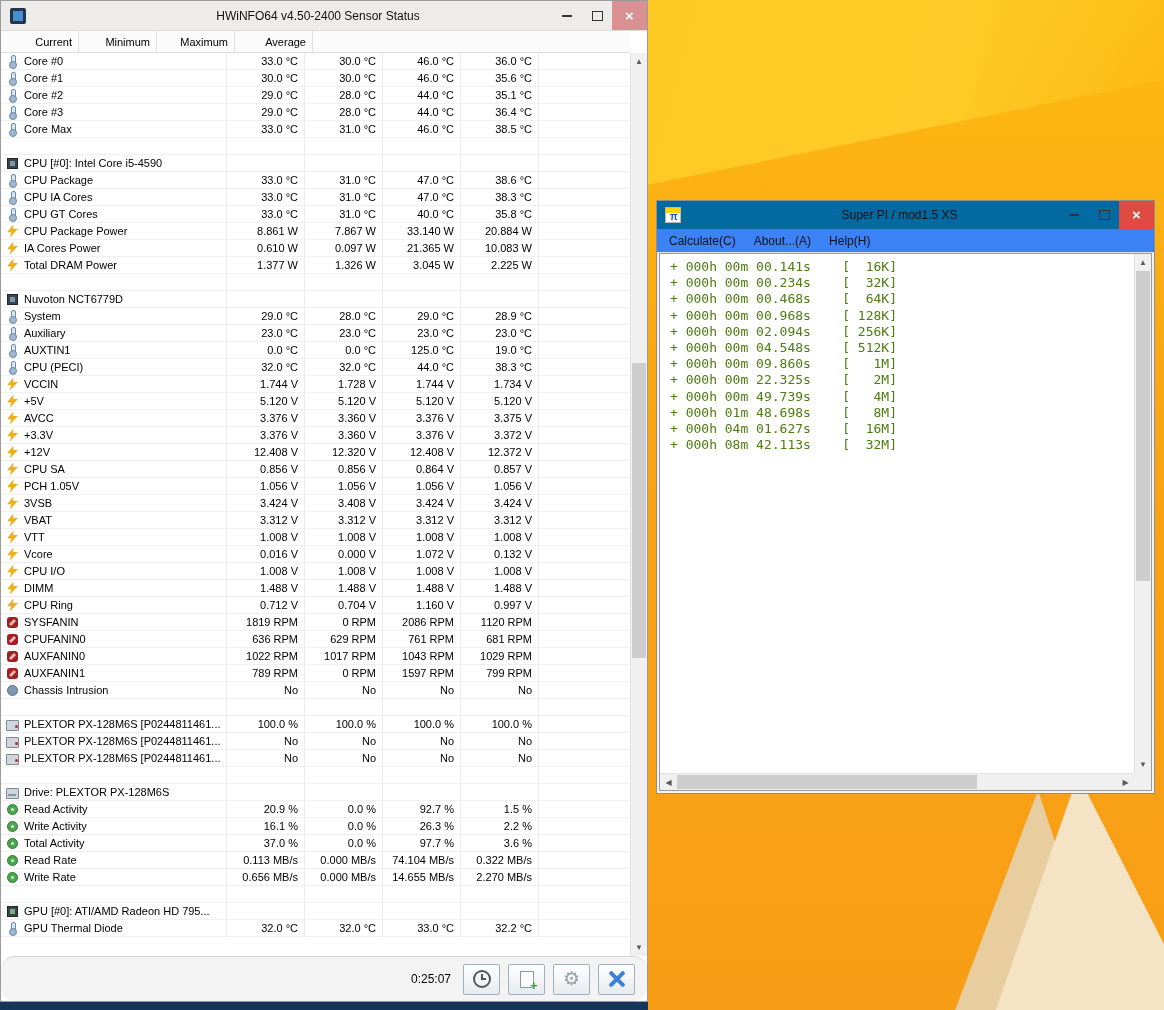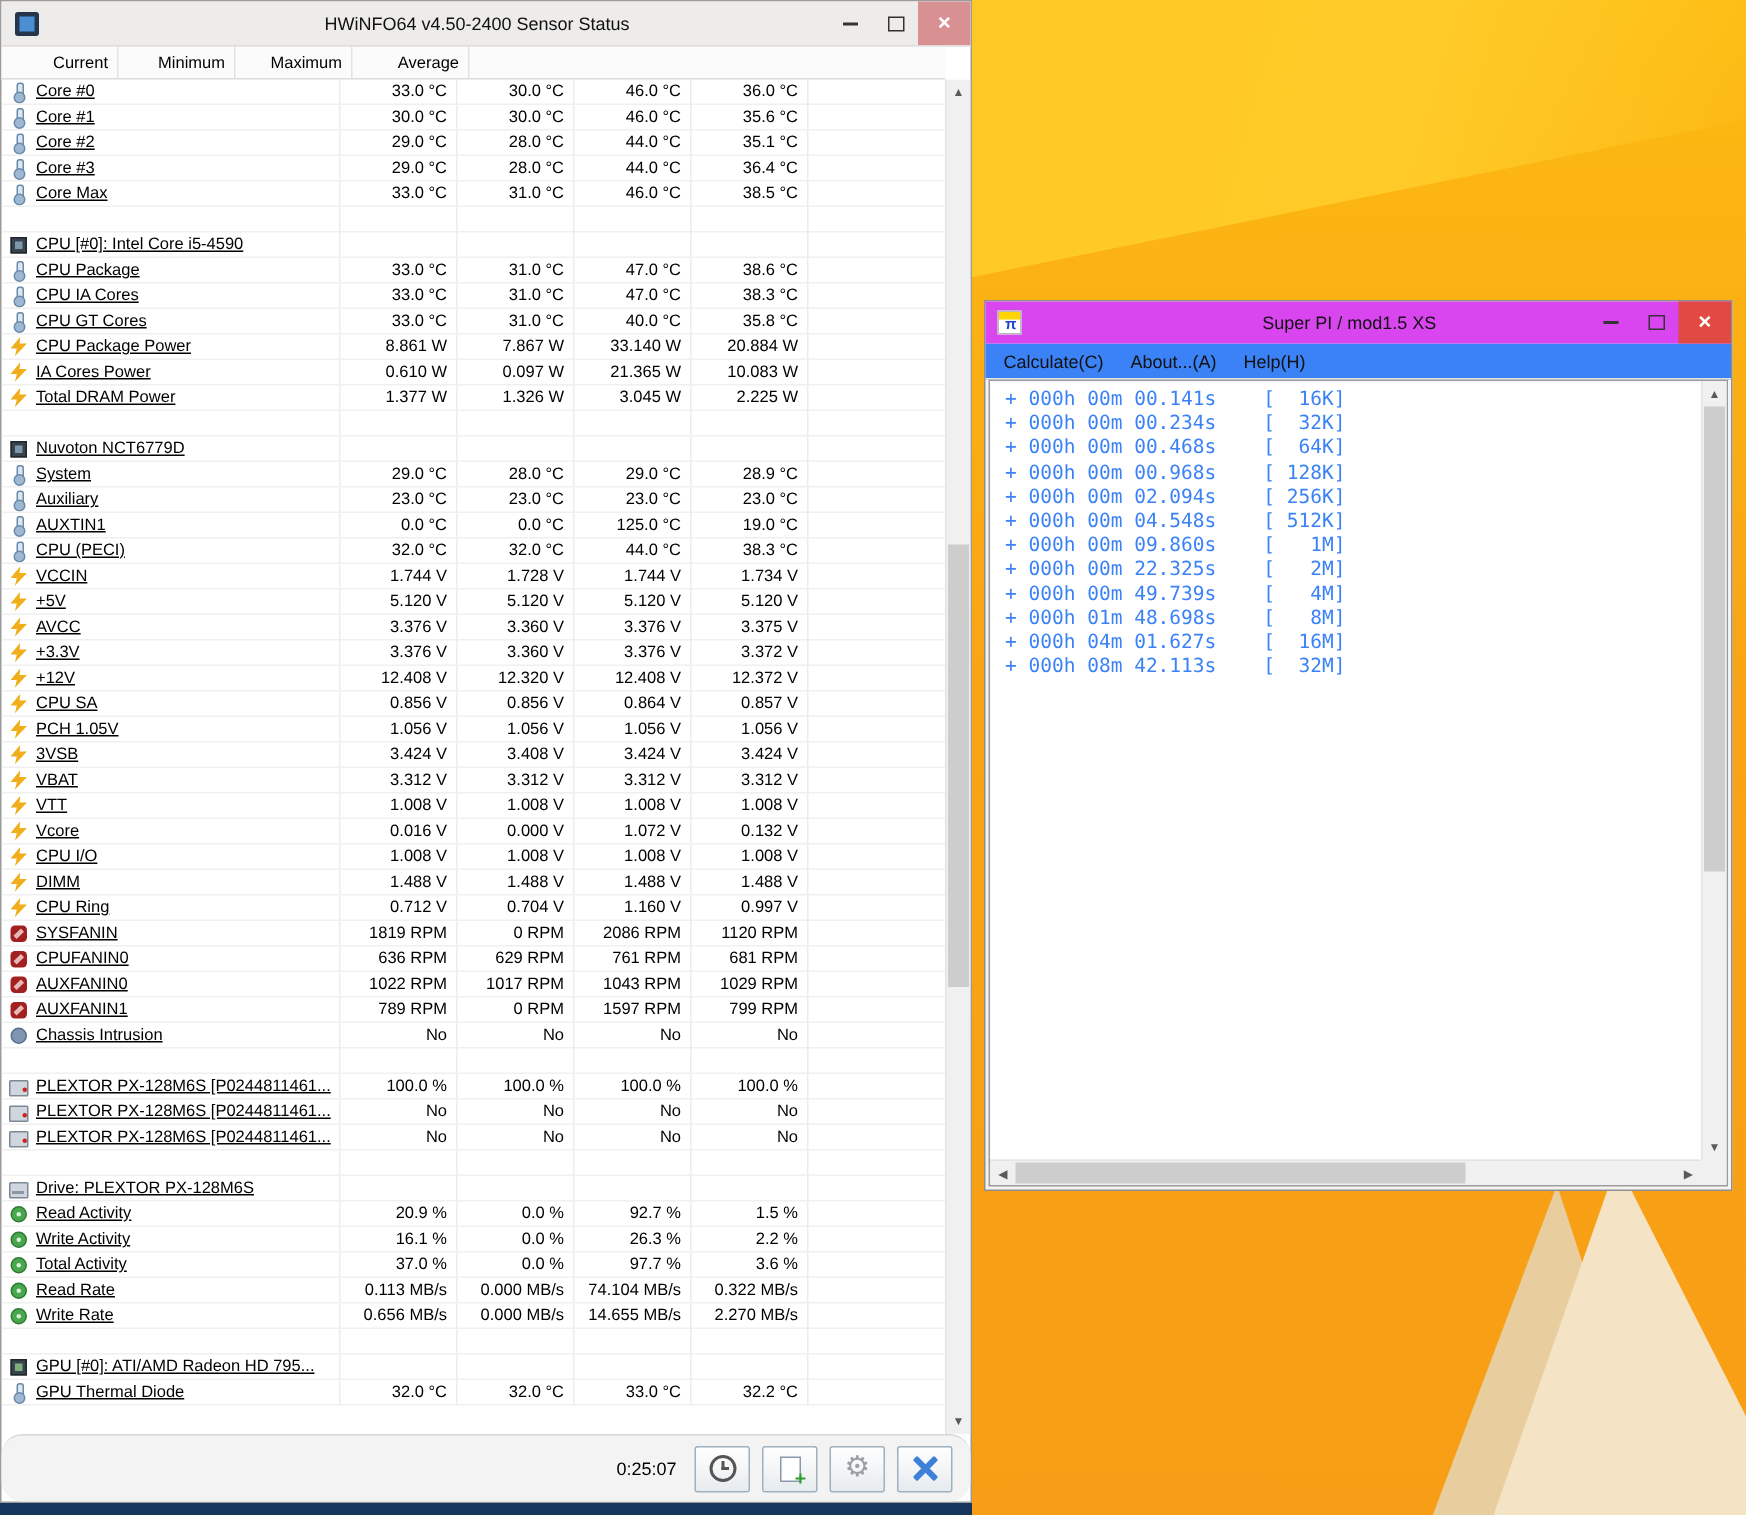--- a/index.html
+++ b/index.html
@@ -41,21 +41,21 @@
     border-bottom:1px solid #dcdcdc; font-size:11px; color:#000; margin-right:17px; }
   .hw-header .hc { display:flex; align-items:center; box-sizing:border-box; border-right:1px solid #e2e2e2; }
   .hc-label { width:226px; padding-left:7px; }
   .hc-val   { width:78px; justify-content:flex-end; padding-right:6px; }
   .hc-fill  { flex:1; border-right:none !important; }
 
   .hw-body { flex:1; position:relative; overflow:hidden; }
   .hw-rows { position:absolute; left:0; right:17px; top:0; bottom:0; overflow:hidden; }
   .hw-row { display:flex; height:17px; box-sizing:border-box; font-size:11px; color:#000; }
   .hw-row .cell { box-sizing:border-box; border-right:1px solid #ececec; border-bottom:1px solid #f0f0f0; display:flex; align-items:center; overflow:hidden; }
-  .cell.lab { width:226px; padding-left:5px; gap:5px; white-space:nowrap;text-decoration:underline; }
+  .cell.lab { width:226px; padding-left:5px; gap:5px; white-space:nowrap; }
   .cell.val { width:78px; justify-content:flex-end; padding-right:6px; white-space:nowrap; }
   .cell.fill { flex:1; border-right:none; }
 
   
   .icon { width:13px; height:13px; flex:0 0 13px; position:relative; }
   .icon-temp::before { content:""; position:absolute; left:5px; top:0; width:3px; height:8px;
     background:#d9e7f4; border:1px solid #6b8aa8; border-radius:2px; }
   .icon-temp::after { content:""; position:absolute; left:3px; top:6px; width:6px; height:6px;
     background:#9db8d2; border:1px solid #6b8aa8; border-radius:50%; }
   .icon-power::before, .icon-volt::before { content:""; position:absolute; inset:0;
@@ -96,34 +96,34 @@
   .bluex-glyph { width:20px; height:18px; position:relative; }
   .bluex-glyph::before, .bluex-glyph::after { content:""; position:absolute; left:0; top:7px; width:20px; height:4px;
     background:#3e80d8; border-radius:1px; }
   .bluex-glyph::before { transform:rotate(45deg); }
   .bluex-glyph::after { transform:rotate(-45deg); }
 
   
   #superpi-window { position:absolute; left:656px; top:200px; width:499px; height:594px;
     background:#f4f3f1; border:1px solid #8f8f8f; box-sizing:border-box;
     display:flex; flex-direction:column; }
-  #superpi-window .titlebar { height:28px; background:#d946ef; }
+  #superpi-window .titlebar { height:28px; background:#0369a1; }
   .superpi-icon { width:16px; height:16px; margin-left:8px; background:#fff; border:1px solid #b9b9b9; position:relative; box-sizing:border-box; }
   .superpi-icon::before { content:""; position:absolute; top:0; left:0; right:0; height:5px; background:#ffd400; }
   .superpi-icon::after { content:"π"; position:absolute; left:4px; top:3px; font-size:10px; font-weight:bold; color:#2244cc; }
   #superpi-window .cap-close { background:#e04a42; }
 
   .pi-menubar { height:23px; flex:0 0 auto; display:flex; align-items:center; background:#3b82f6;
     border-bottom:1px solid #e3e2e0; font-size:12px; color:#111; padding-left:3px; }
   .pi-menu-item { padding:0 9px; height:100%; display:flex; align-items:center; }
 
   .pi-content { flex:1; margin:0 2px 2px 2px; background:#fff; border:1px solid #9a9a9a;
     display:grid; grid-template-columns:1fr 17px; grid-template-rows:1fr 17px; box-sizing:border-box; }
   .pi-text { grid-column:1; grid-row:1; padding:5px 0 0 10px; overflow:hidden;
-    font-family:"DejaVu Sans Mono", monospace; font-size:13px; line-height:16.2px; color:#3b82f6; white-space:pre; }
+    font-family:"DejaVu Sans Mono", monospace; font-size:13px; line-height:16.2px; color:#4d7c0f; white-space:pre; }
   .pi-vscroll { grid-column:2; grid-row:1; background:#f0f0f0; border-left:1px solid #e3e3e3; position:relative; box-sizing:border-box; }
   .pi-vthumb { position:absolute; left:1px; right:1px; top:17px; height:310px; background:#cdcdcd; }
   .pi-hscroll { grid-column:1; grid-row:2; background:#f0f0f0; border-top:1px solid #e3e3e3; position:relative; box-sizing:border-box; }
   .sb-left, .sb-right { position:absolute; top:0; bottom:0; width:17px; display:flex; align-items:center; justify-content:center; color:#5a5a5a; font-size:8px; }
   .sb-left { left:0; } .sb-right { right:0; }
   .sb-left::before { content:"◀"; } .sb-right::before { content:"▶"; }
   .pi-hthumb { position:absolute; left:17px; top:1px; bottom:1px; width:300px; background:#cdcdcd; }
   .pi-corner { grid-column:2; grid-row:2; background:#f0f0f0; }
 </style>
 </head>

